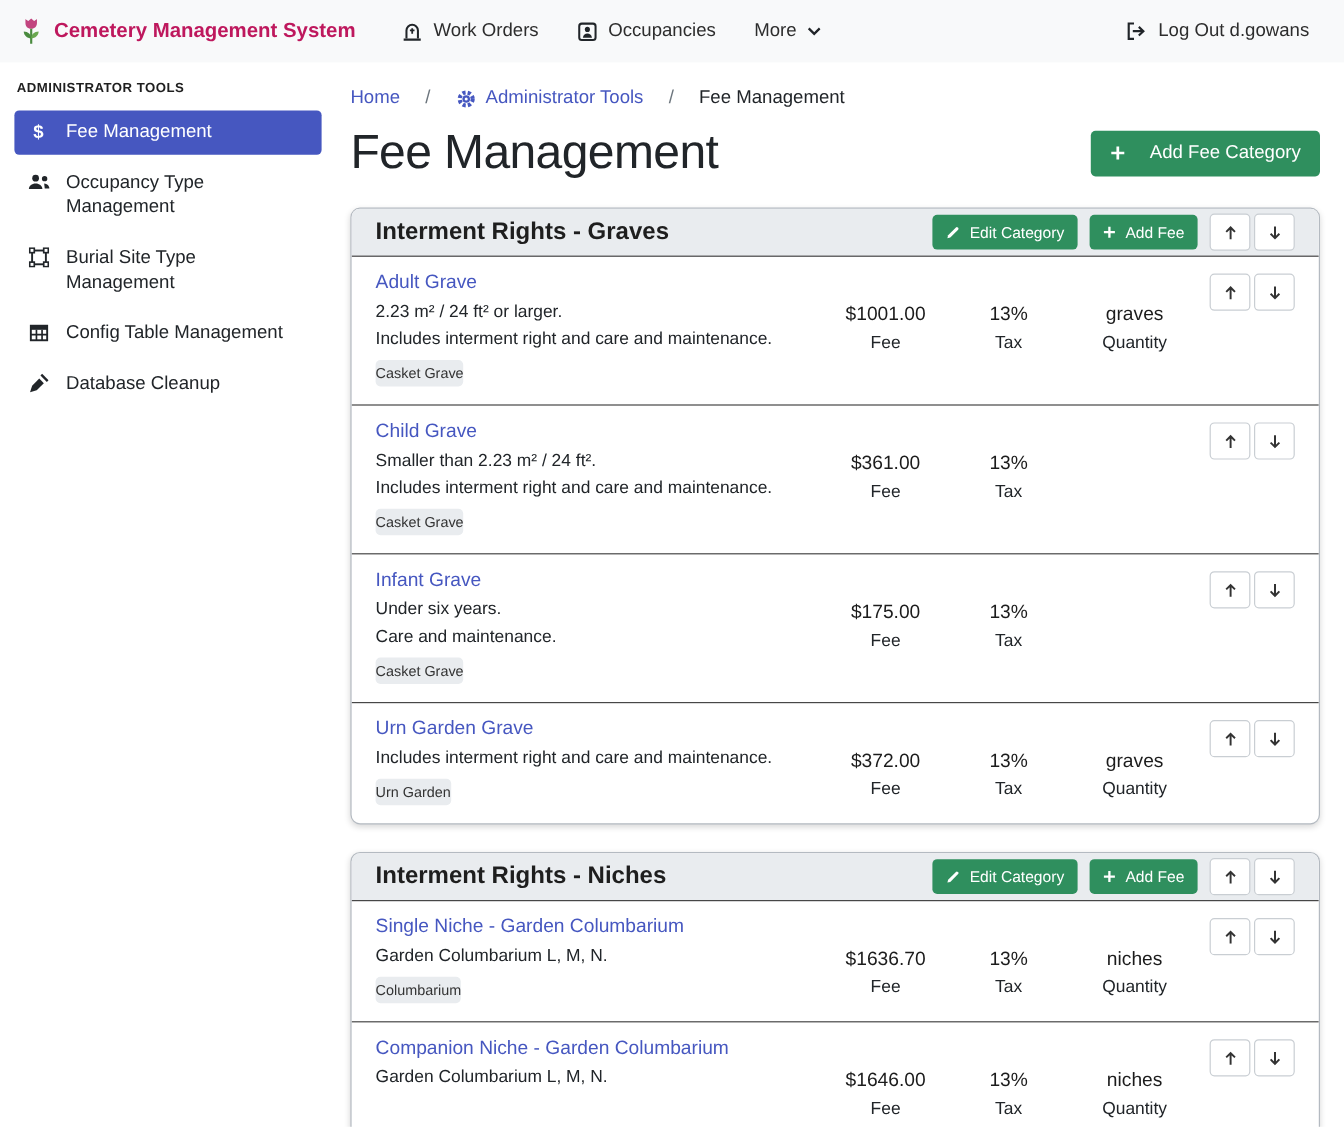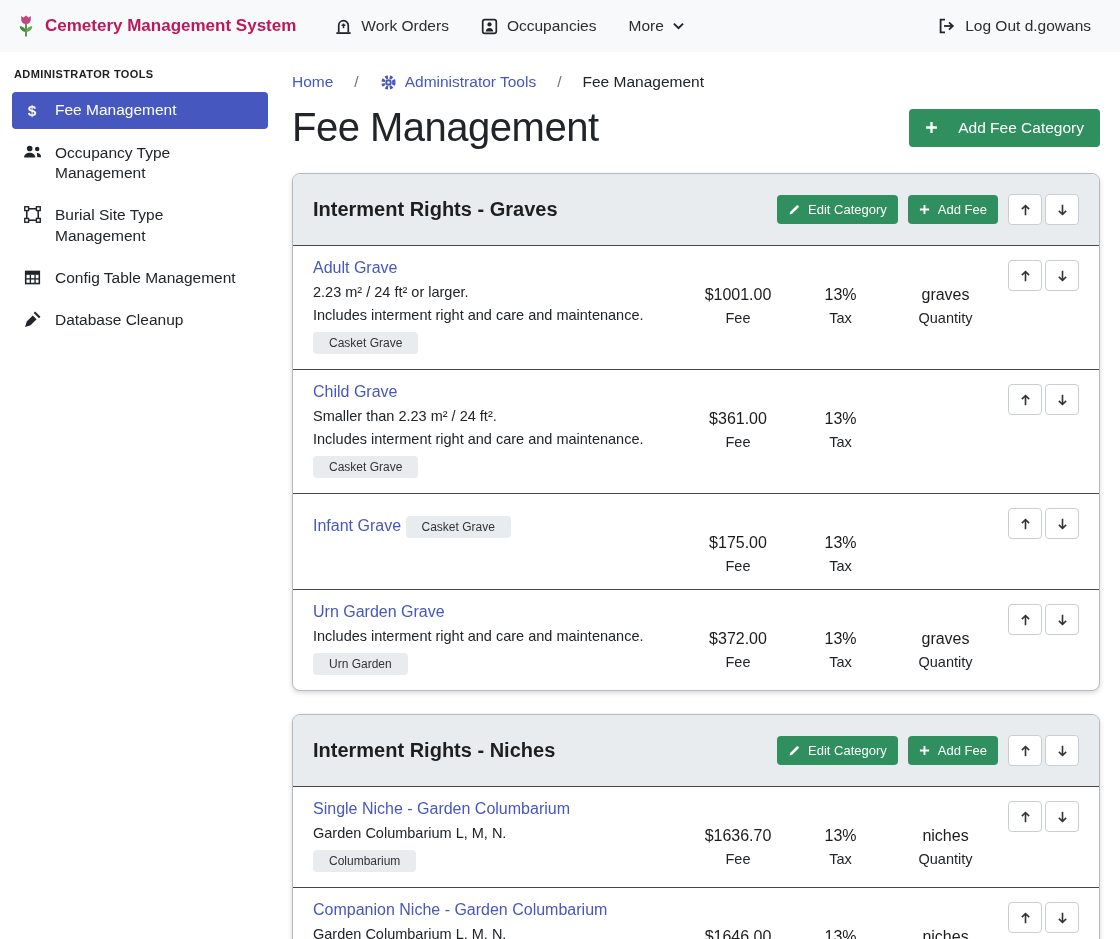--- a/index.html
+++ b/index.html
@@ -40,30 +40,30 @@
   .btn-lg { font-size:15.5px; padding:10px 16px;gap:20px; }
   .btn-sm { font-size:13px; padding:7px 11px; }
   .arrow-btn { background:#fff; border:1px solid #c9ced3; width:34px; height:31px;
     display:inline-flex; align-items:center; justify-content:center; border-radius:4px; cursor:pointer; }
   .btn-group { display:flex; gap:3px; }
 
   
   .card { margin-top:23px; border:1px solid #b4bac1; border-radius:8px; overflow:hidden;
     background:#fff; box-shadow:0 2px 5px rgba(0,0,0,.16); }
   .card-header { background:#e9ecef; display:flex; align-items:center; justify-content:space-between;
-    padding:20px 20px; border-bottom:1px solid #474747; }
+    padding:4px 20px; border-bottom:1px solid #474747; }
   .card-title { font-size:20px; font-weight:600; color:#1e1e1e; }
   .card-actions { display:flex; align-items:center; gap:10px; }
 
   .fee-row { display:grid; grid-template-columns:1fr 110px 95px 115px 76px;
     padding:13px 20px 15px; align-items:start; }
   .fee-row + .fee-row { border-top:1px solid #474747; }
   .fee-name { color:var(--accent); font-weight:400; font-size:16px; text-decoration:none; display:inline-block; }
   .desc { font-size:14.5px; margin-top:7px; color:#212529; }
-  .badge { display:inline-block; background:#e9ecef; color:#333; font-size:12px; padding:4px 16px;
+  .badge { display:inline-block; background:#e9ecef; color:#333; font-size:12px; padding:4px 0;
     border-radius:4px; margin-top:9px; }
   .num-col { text-align:center; }
   .num-col .val { font-size:16px; color:#1c1c1c;margin-top:27px; }
   .num-col .lbl { font-size:14.5px; margin-top:6px; }
   .row-arrows { justify-self:end; margin-top:1px; }
 
   svg { display:block; }
 </style>
 </head>
 <body>
@@ -316,20 +316,24 @@
         <svg width="13" height="14" viewBox="0 0 16 16">
                     <path d="M8 1.5v12M3.5 9l4.5 4.5L12.5 9" stroke="#333" stroke-width="2" fill="none"></path>
                   </svg>
       </button>
     </div>
   </div>
 
   <div class="fee-row">
     <div class="fee-main">
       <a class="fee-name" href="#">Infant Grave</a>
+      <div class="fee-descs">
+                  <div class="desc">Under six years.</div>
+                  <div class="desc">Care and maintenance.</div>
+                </div>
       <span class="badge">Casket Grave</span>
     </div>
     <div class="num-col col-fee">
       <div class="val">$175.00</div>
       <div class="lbl">Fee</div>
     </div>
     <div class="num-col col-tax">
       <div class="val">13%</div>
       <div class="lbl">Tax</div>
     </div>

